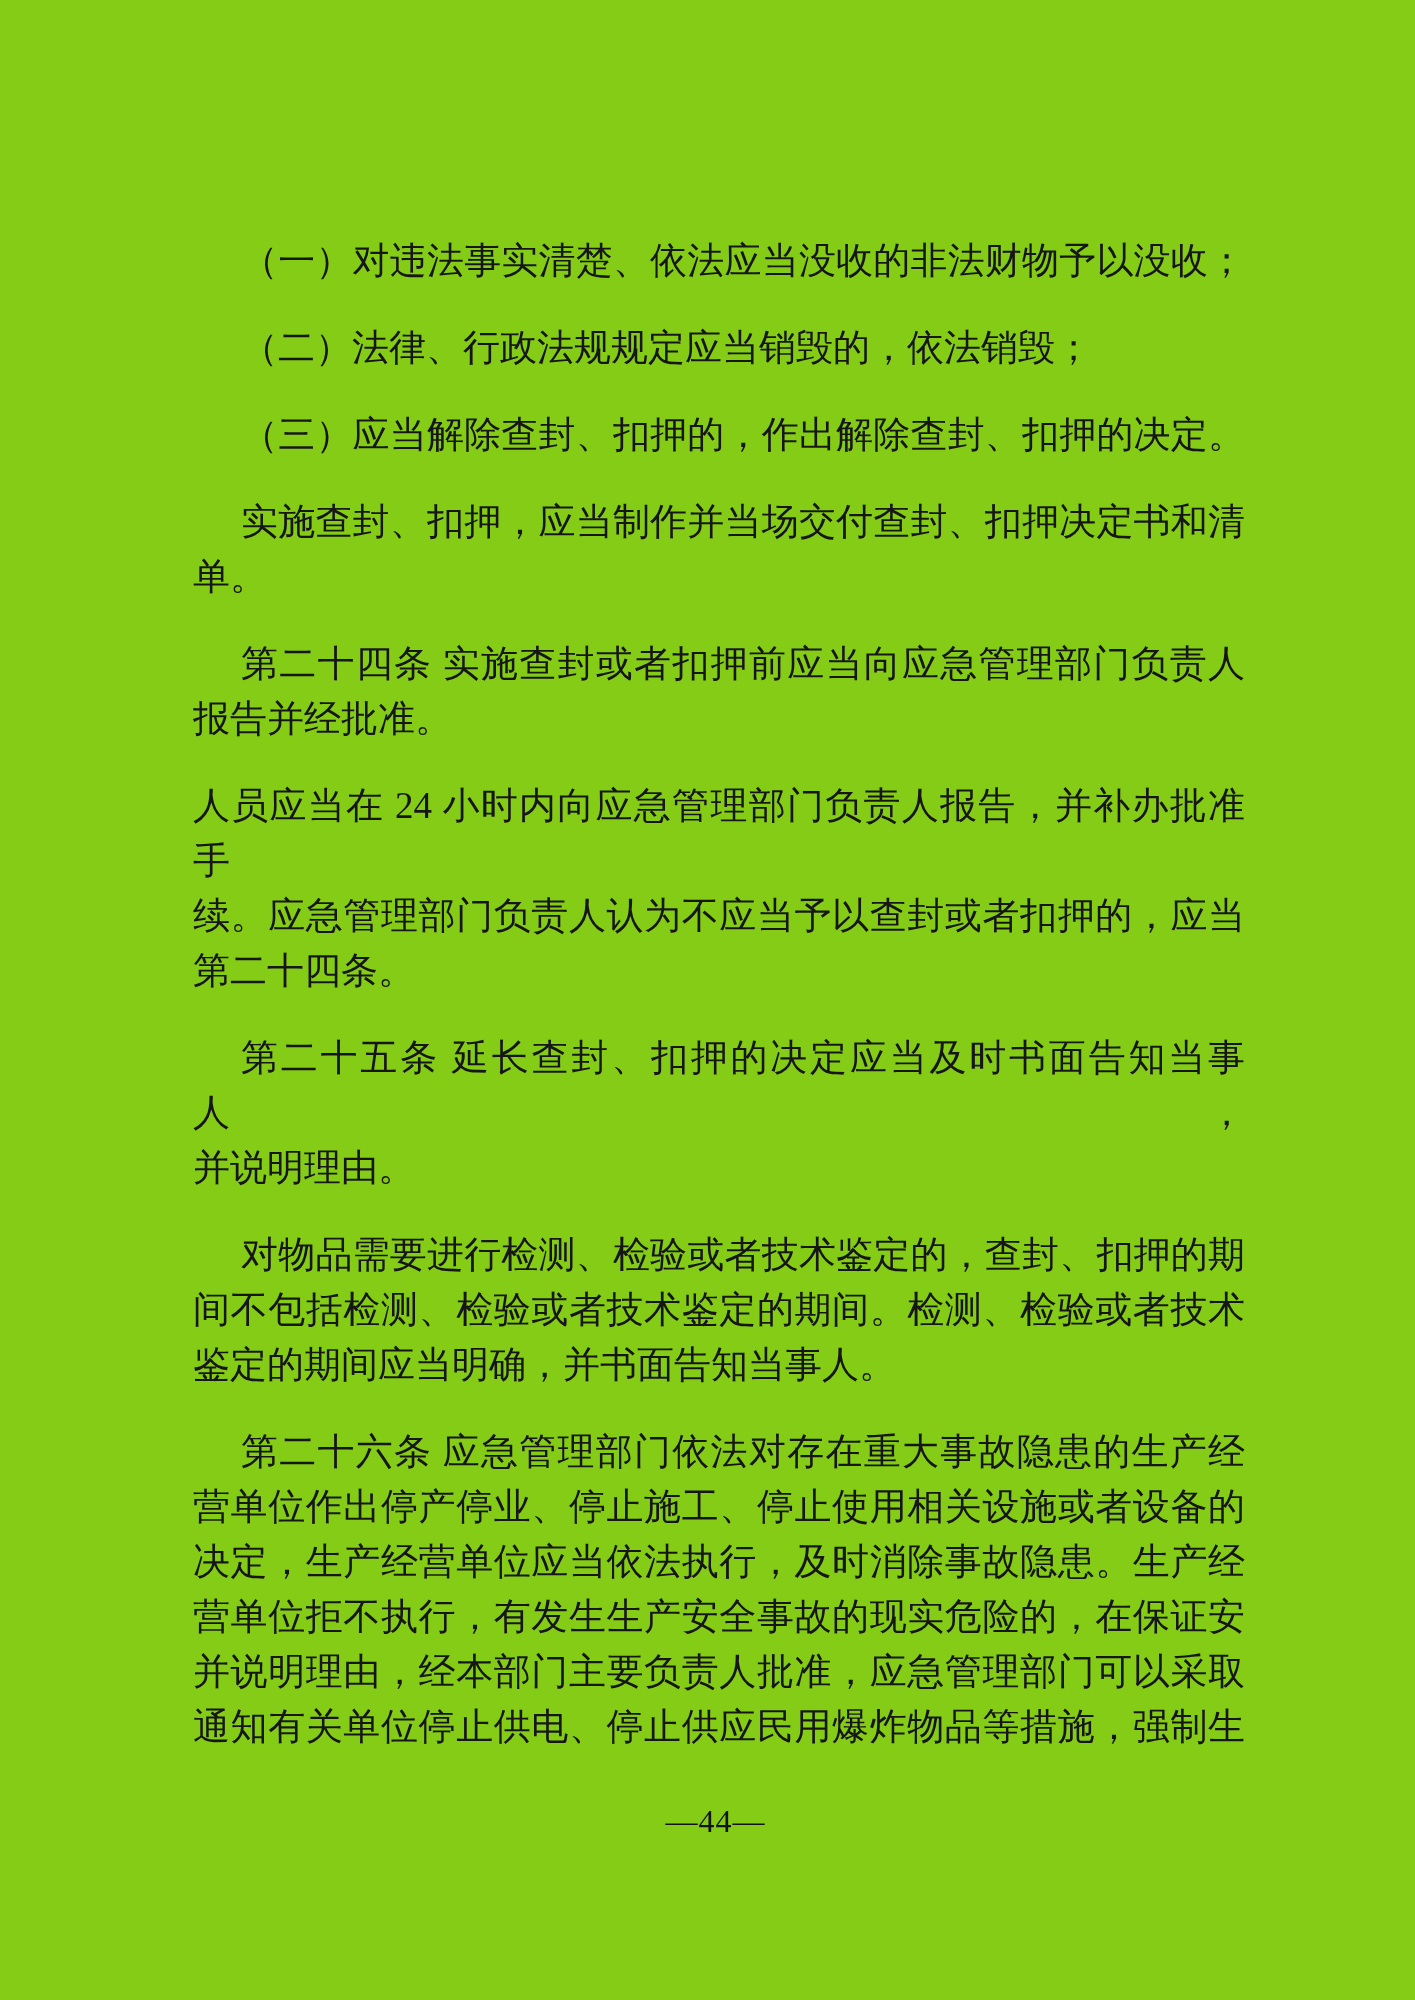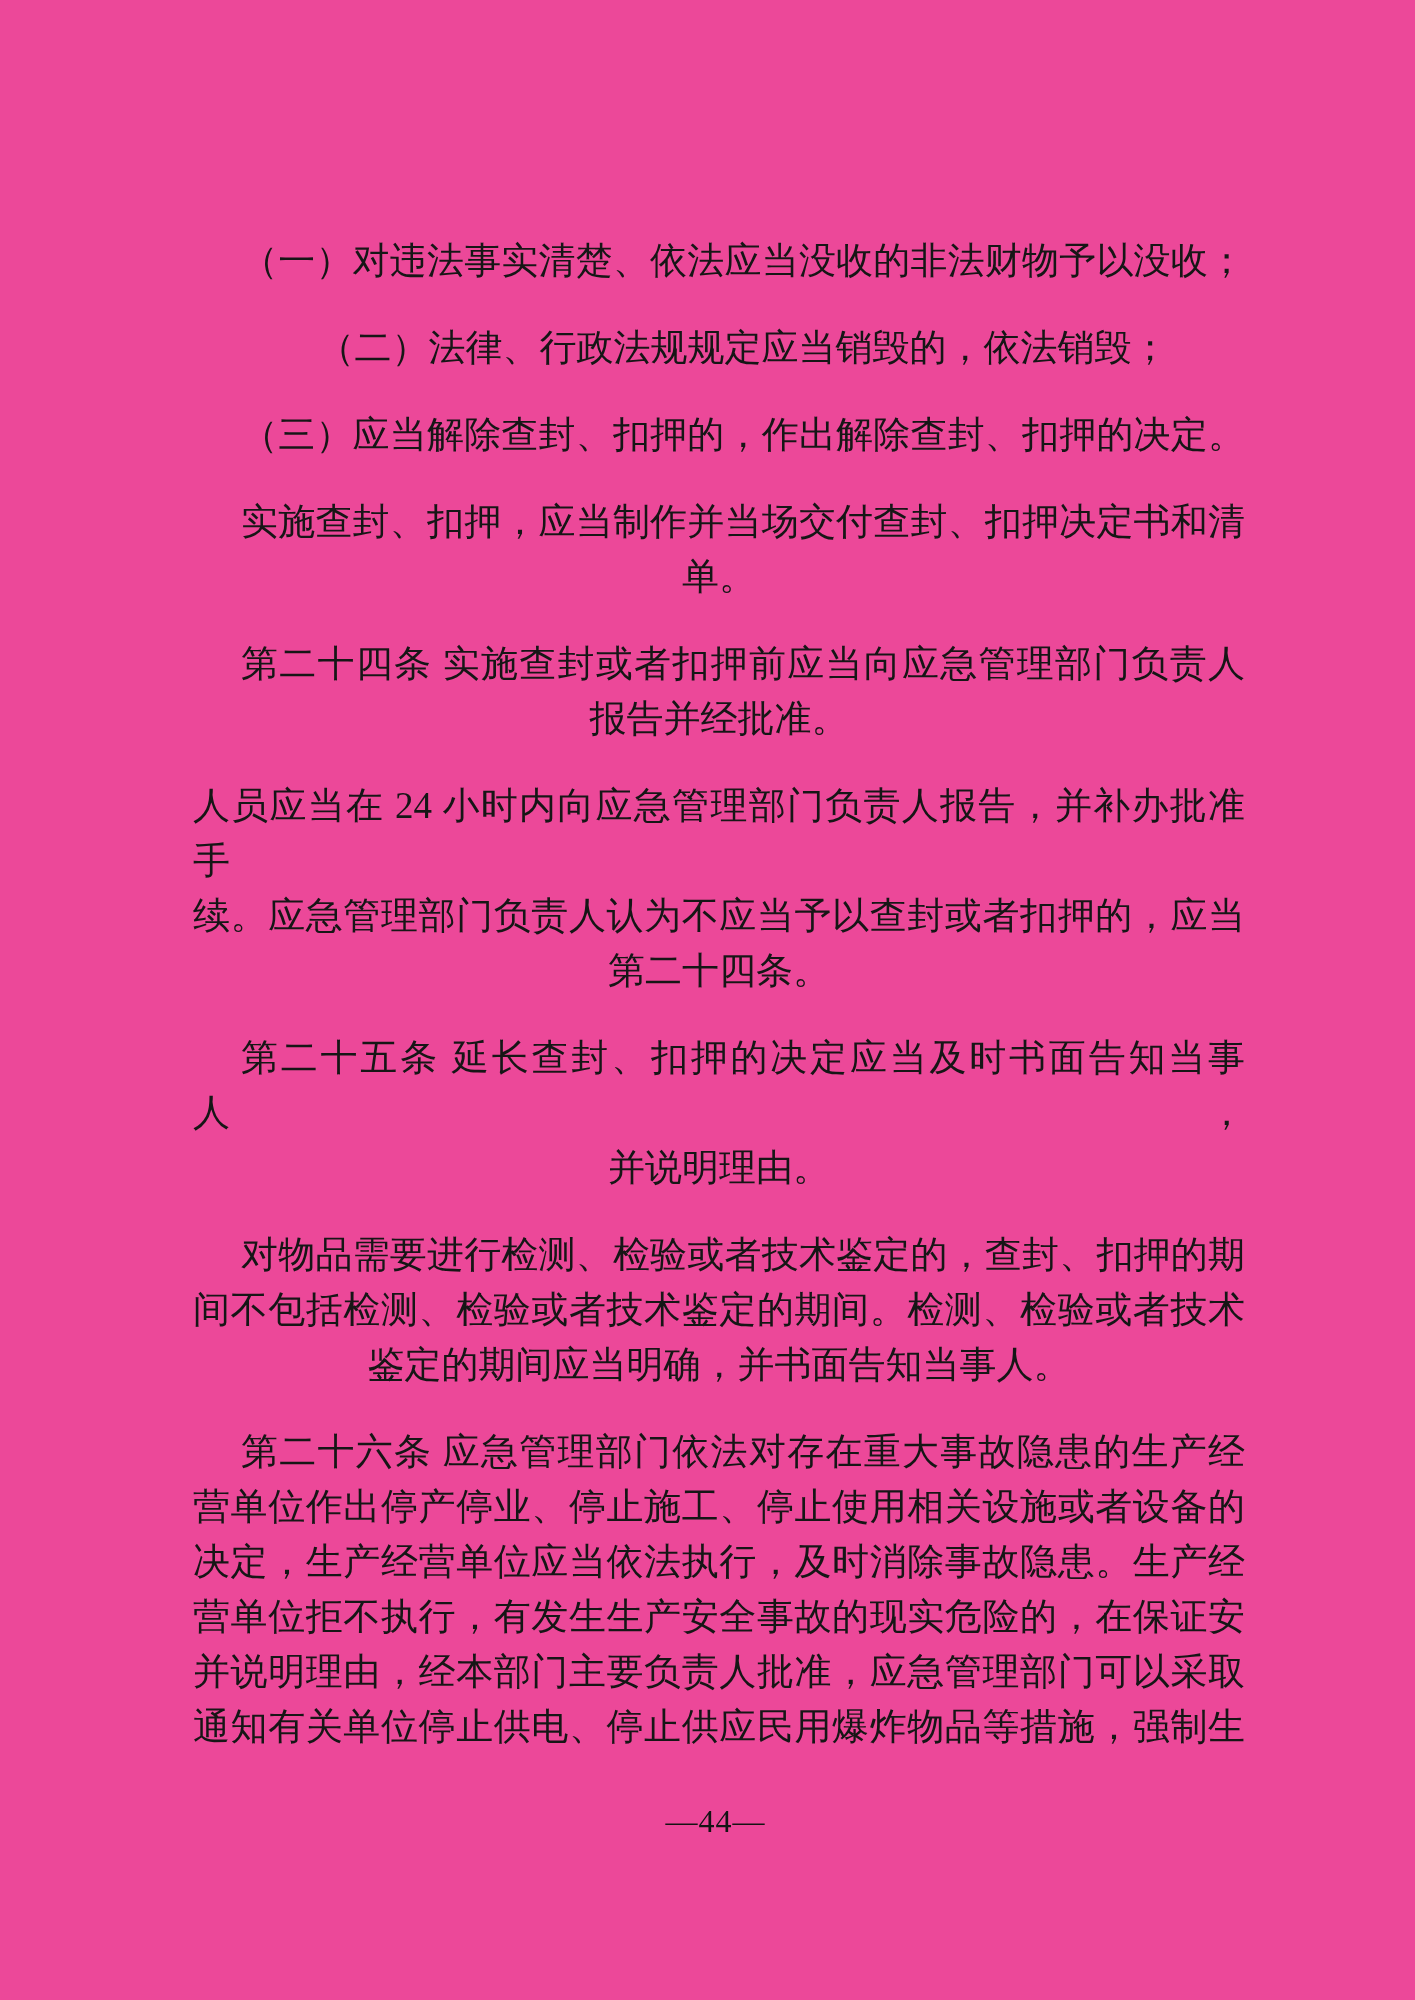--- a/index.html
+++ b/index.html
@@ -1,35 +1,35 @@
 <!DOCTYPE html>
 <html><head>
 <meta charset="utf-8">
 <style>
   html,body { margin:0; padding:0; background:#e8e8e8; }
   .page {
     position:relative;
     width:1415px; height:2000px;
     margin:0 auto;
-    background:#ec4899;
+    background:#84cc16;
     color:#161616;
     font-family:"Liberation Serif","DejaVu Serif",serif;
     overflow:hidden;
   }
   .doc-body {
     position:absolute;
     left:193px; top:233px;
     width:1052px;
     font-size:37px;
     line-height:55px;
   }
   .para { margin:0 0 32px 0; }
   .para:last-child { margin-bottom:4px; }
   .line {
-    text-align:center;
+    text-align:left;
     letter-spacing:0;
   }
   .line.fill {
     text-align:justify;
     text-align-last:justify;
   }
   .line.first { text-indent:48px; }
   .page-number {
     position:absolute;
     top:1803px; left:8px;

